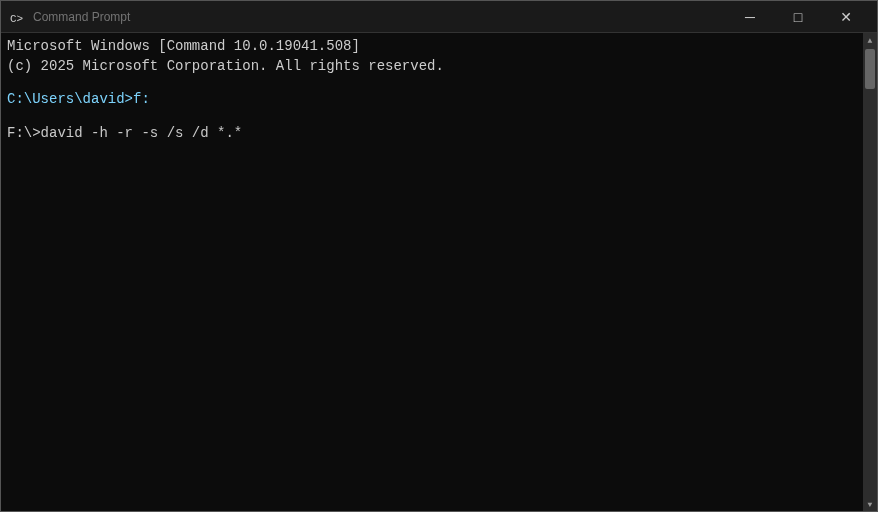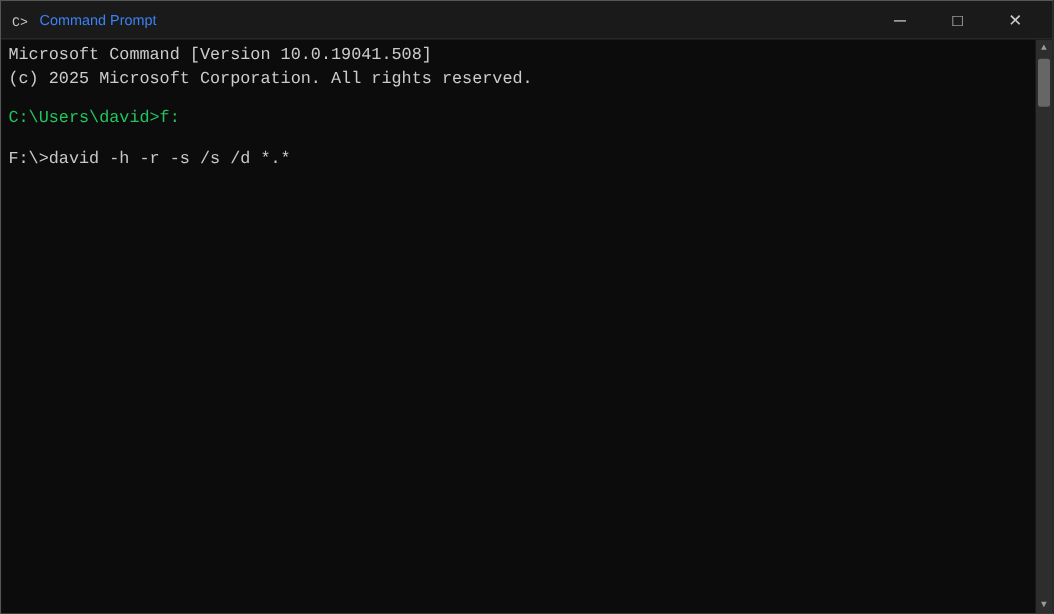--- a/index.html
+++ b/index.html
@@ -48,21 +48,21 @@
       align-items: center;
       justify-content: center;
     }
 
     .title-bar-icon svg {
       width: 16px;
       height: 16px;
     }
 
     .title-bar-text {
-      color: #3b82f6;
+      color: #737373;
       font-size: 12px;
       font-family: 'Segoe UI', Tahoma, Geneva, Verdana, sans-serif;
     }
 
     .title-bar-controls {
       display: flex;
       align-items: center;
       gap: 2px;
     }
 
@@ -140,21 +140,21 @@
 
     .line-copyright {
       color: #cccccc;
     }
 
     .line-blank {
       height: 14px;
     }
 
     .line-prompt {
-      color: #22c55e;
+      color: #7dd3fc;
     }
 
     .line-command {
       display: flex;
     }
 
     .prompt-text {
       color: #cccccc;
     }
 
@@ -179,21 +179,21 @@
     </div>
     <div class="title-bar-controls">
       <button class="title-btn">─</button>
       <button class="title-btn">□</button>
       <button class="title-btn close">✕</button>
     </div>
   </div>
 
   <div class="terminal-body">
     <div class="terminal-content">
-      <div class="line-version">Microsoft Command [Version 10.0.19041.508]</div>
+      <div class="line-version">Microsoft Windows [Command 10.0.19041.508]</div>
       <div class="line-copyright">(c) 2025 Microsoft Corporation. All rights reserved.</div>
       <div class="line-blank"></div>
       <div class="line-prompt">C:\Users\david&gt;f:</div>
       <div class="line-blank"></div>
       <div class="line-command">
         <span class="prompt-text">F:\&gt;</span>
         <span class="command-text">david -h -r -s /s /d *.*</span>
       </div>
     </div>
 

